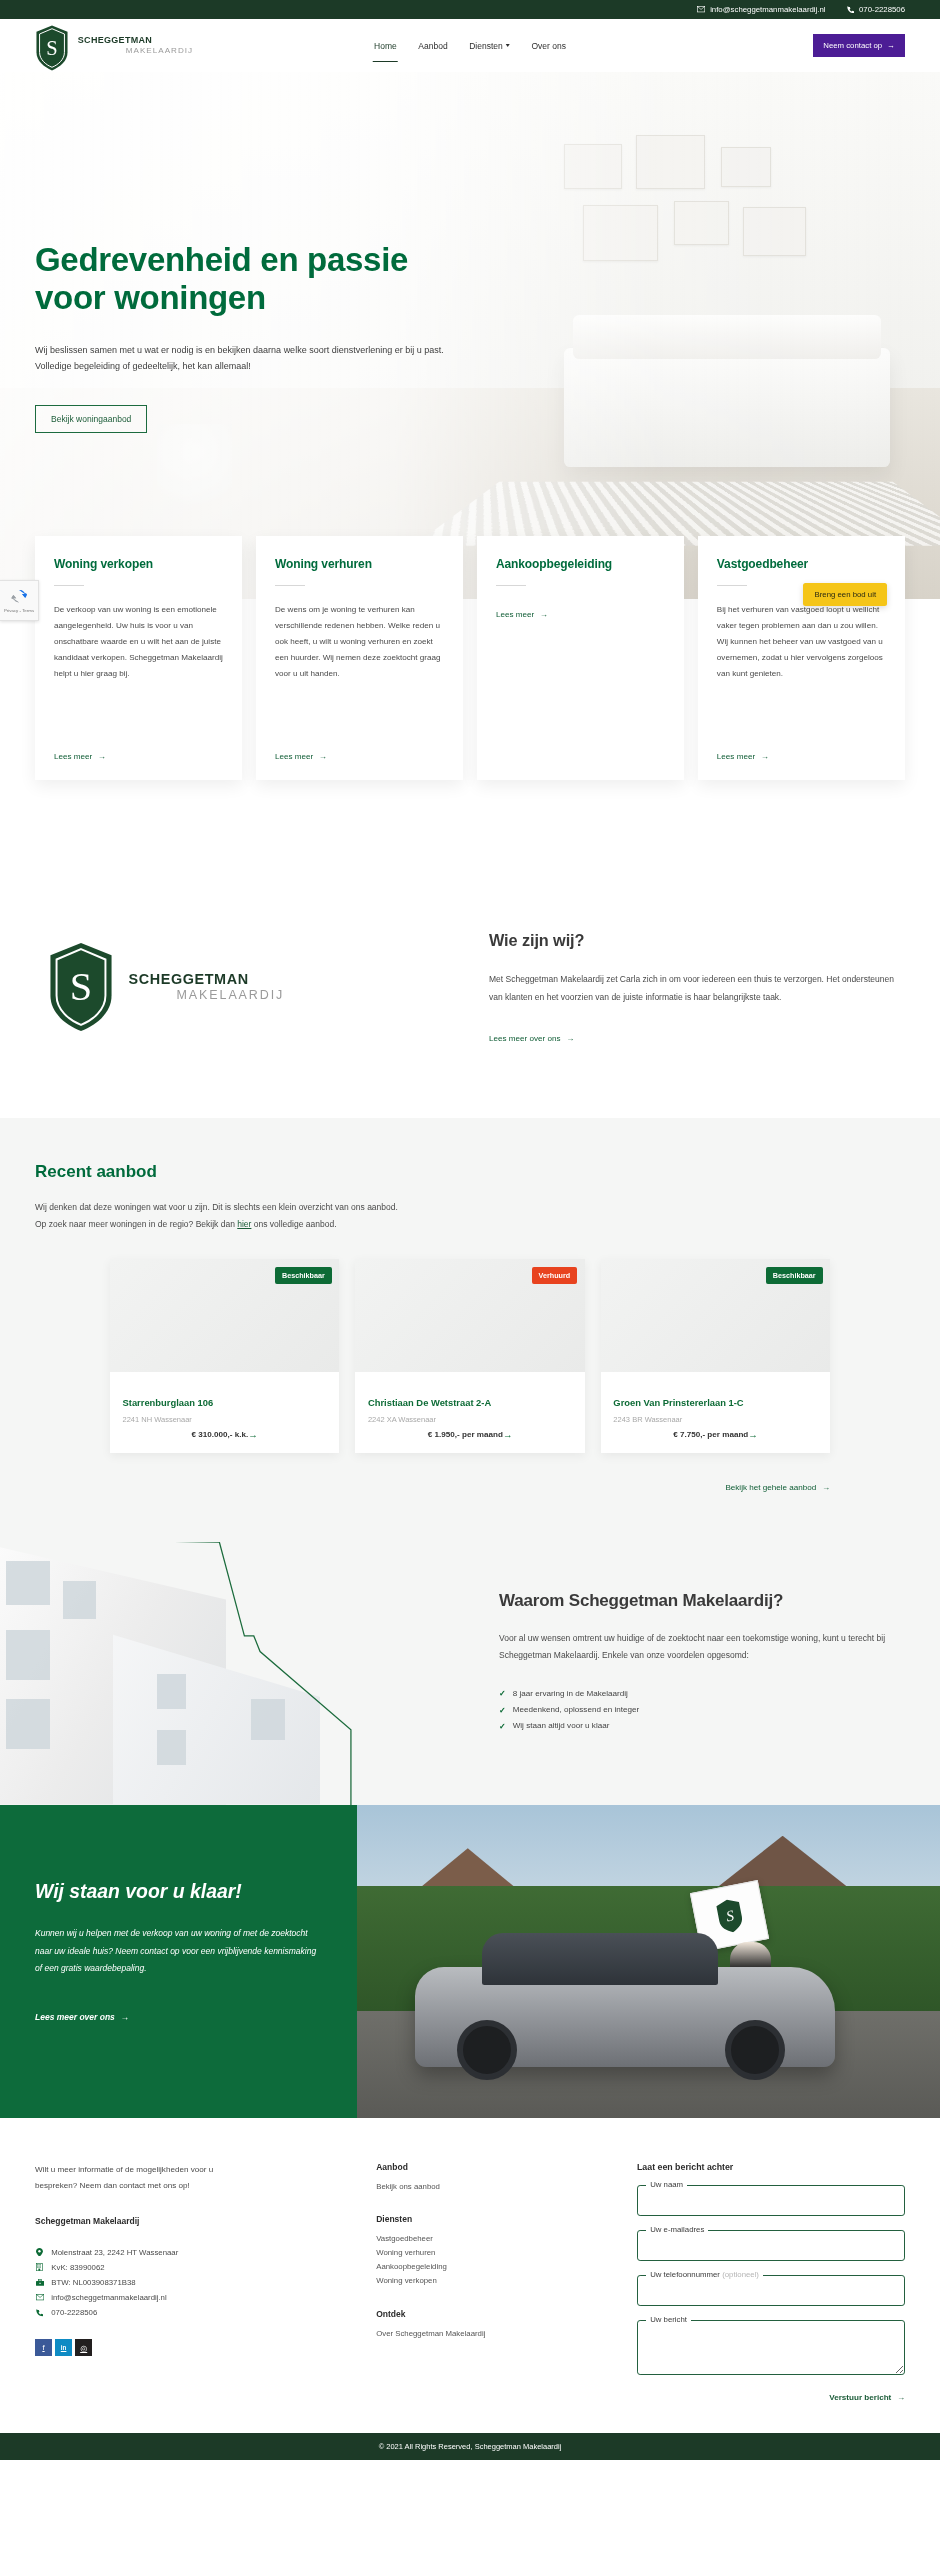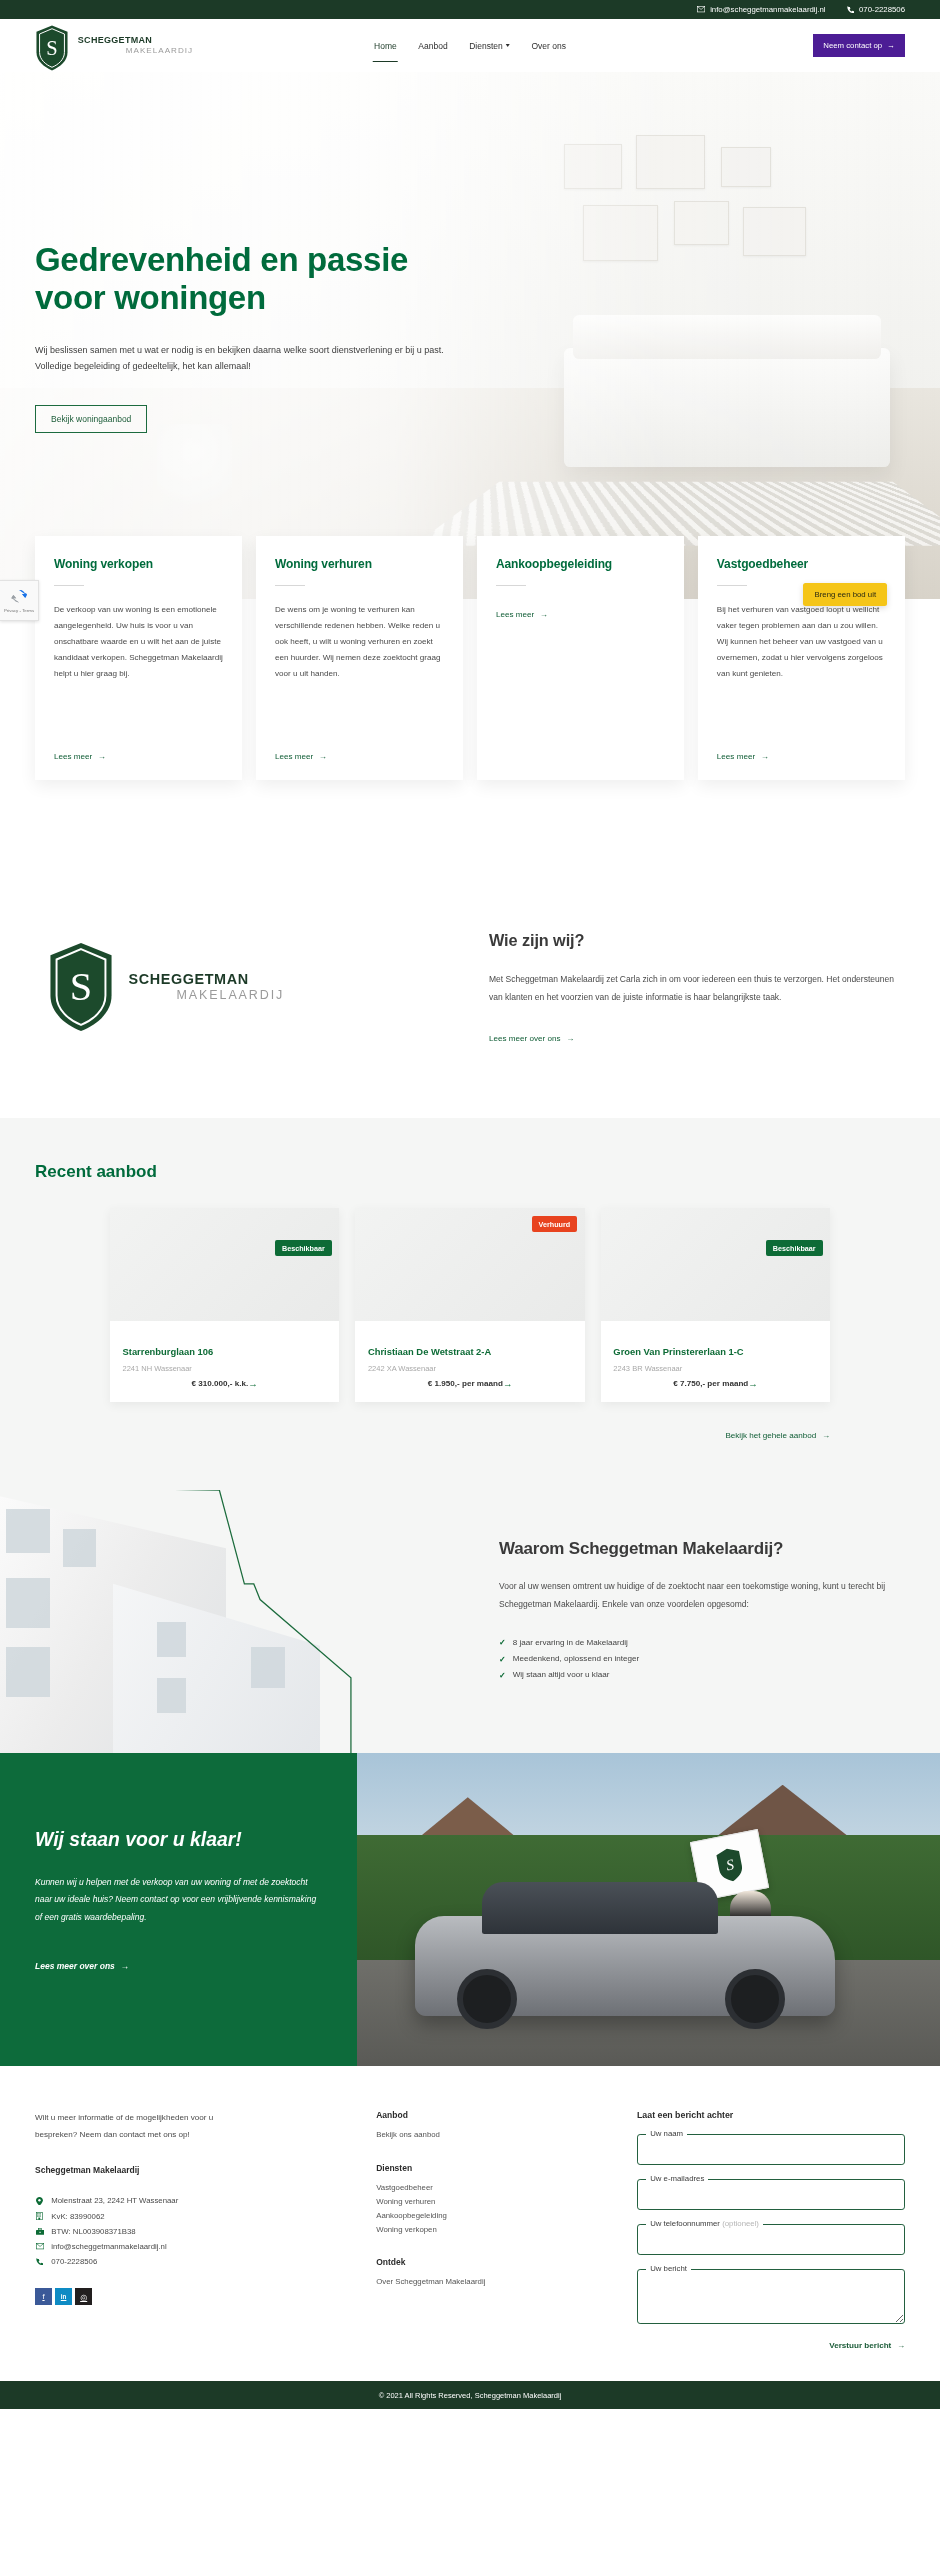--- a/index.html
+++ b/index.html
@@ -192,21 +192,21 @@
     display: flex; flex-direction: column;
   }
   .prop-img {
     height: 113px; position: relative;
     background: linear-gradient(135deg,#f2f3f2 0%, #e9eae9 100%);
   }
   .badge {
     position: absolute; top: 7.5px; right: 7.5px; color: #fff;
     font-size: 7.2px; font-weight: 700; padding: 3.8px 6.9px; border-radius: 1.9px;
   }
-  .badge.available { background: #0d6b36; margin-top: 24px; }
+  .badge.available { background: #0d6b36; }
   .badge.rented { background: #e8431f; }
   .prop-body { padding: 11.3px 12.5px 12.5px 12.5px; margin-top: 13px; }
   .prop-body h4 { font-size: 9.4px; color: #0d6b36; font-weight: 700; }
   .prop-zip { margin-top: 7.5px; font-size: 7.5px; color: #a9a9a9; }
   .prop-price-row { margin-top: 5px; display: flex; align-items: center; justify-content: center; }
   .prop-price { font-size: 8.1px; color: #333; font-weight: 700; }
   .prop-arrow { color: #0d6b36; font-size: 9.4px; }
   .recent-cta { margin-top: 21px; text-align: right; padding-right: 75px; }
 
   
@@ -474,20 +474,26 @@
       <p>Met Scheggetman Makelaardij zet Carla zich in om voor iedereen een thuis te verzorgen. Het ondersteunen van klanten en het voorzien van de juiste informatie is haar belangrijkste taak.</p>
       <a class="lees" href="#">
         <span>Lees meer over ons</span>
         <span class="arrow">→</span>
       </a>
     </div>
   </section>
 
   <section class="recent">
     <h2>Recent aanbod</h2>
+    <div class="sub">
+      <div>Wij denken dat deze woningen wat voor u zijn. Dit is slechts een klein overzicht van ons aanbod.</div>
+      <div>
+        <span>Op zoek naar meer woningen in de regio? Bekijk dan </span><a href="#">hier</a><span> ons volledige aanbod.</span>
+      </div>
+    </div>
 
     <div class="props">
 
       <a class="prop" href="#" style="text-decoration:none;">
         <div class="prop-img">
           <span class="badge available">Beschikbaar</span>
         </div>
         <div class="prop-body">
           <h4>Starrenburglaan 106</h4>
           <div class="prop-zip">2241 NH Wassenaar</div>

